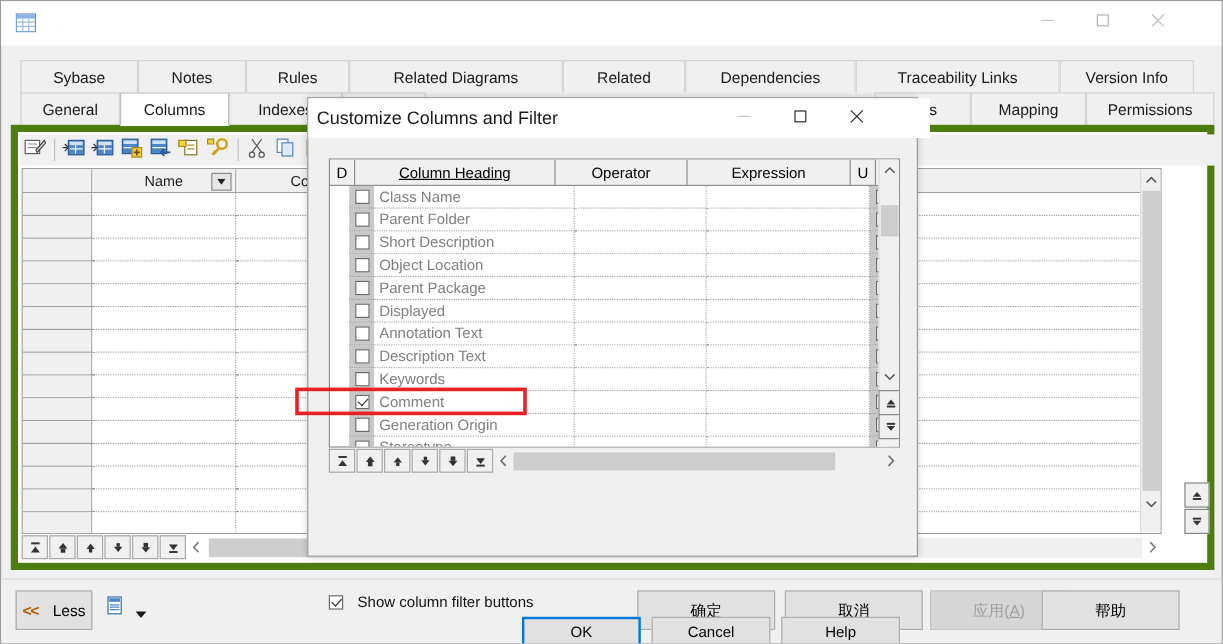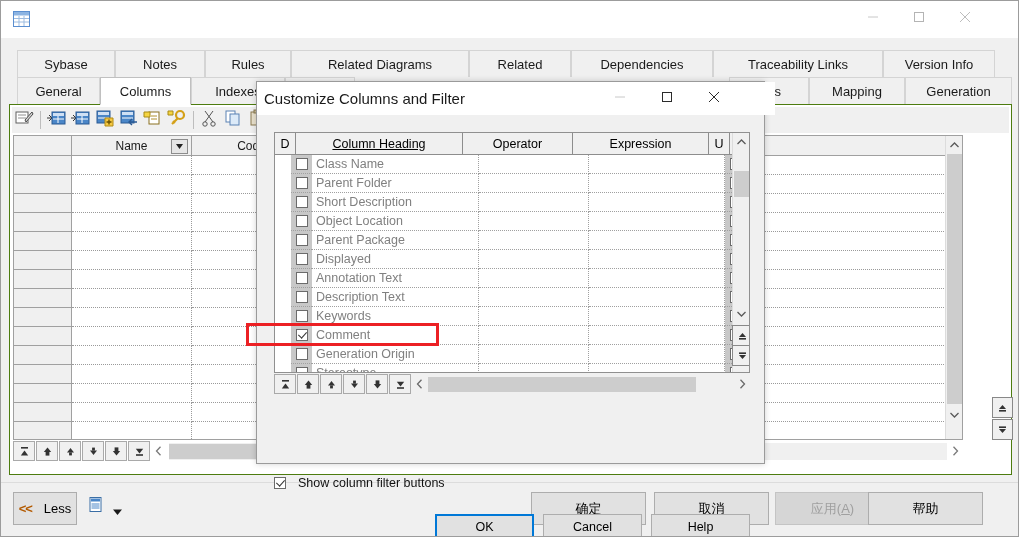--- a/index.html
+++ b/index.html
@@ -21,21 +21,21 @@
 
   
   .tabstrip{position:absolute;left:8px;top:49px;width:1003px;height:55px;}
   .tabrow{position:absolute;left:0;height:27px;}
   .tabrow.r1{top:0;} .tabrow.r2{top:27px;}
   .tab{position:absolute;top:0;height:27px;box-sizing:border-box;
        background:#f0f0f0;border:1px solid #d4d4d4;border-bottom:none;
        display:flex;align-items:center;justify-content:center;font-size:13px;color:#1a1a1a;
        white-space:nowrap;cursor:default;}
   .tab.sel{background:#ffffff;border:1px solid #c0c0c0;border-bottom:1px solid #ffffff;z-index:5;height:28px;}
-  .tabpane{position:absolute;left:8px;top:103px;width:1003px;height:371px;background:#ffffff;border:1px solid #4d7c0f;box-sizing:border-box;}
+  .tabpane{position:absolute;left:8px;top:103px;width:1003px;height:371px;background:#ffffff;border:6px solid #4d7c0f;box-sizing:border-box;}
 
   
   .gtoolbar{position:absolute;left:2px;top:2px;width:997px;height:26px;background:#f0f0f0;display:flex;align-items:center;}
   .tbtn{width:22px;height:22px;margin-left:2px;position:relative;cursor:default;}
   .tsep{width:1px;height:18px;background:#bdbdbd;margin:0 4px;}
 
   
   .grid{position:absolute;left:3px;top:30px;width:950px;height:305px;border:1px solid #a0a0a0;box-sizing:border-box;background:#fff;overflow:hidden;}
   .ghead{display:flex;height:20px;background:#f0f0f0;border-bottom:1px solid #a0a0a0;box-sizing:border-box;}
   .gh{box-sizing:border-box;border-right:1px solid #a0a0a0;display:flex;align-items:center;justify-content:center;
@@ -188,21 +188,21 @@
       <div class="tab" style="left:276px;width:70px;">
           <span>Keys</span>
         </div>
       <div class="tab" style="left:720px;width:80px;">
           <span>ions</span>
         </div>
       <div class="tab" style="left:800px;width:96px;">
           <span>Mapping</span>
         </div>
       <div class="tab" style="left:896px;width:107px;">
-          <span>Generation</span>
+          <span>Permissions</span>
         </div>
     </div>
   </div>
 
   <div class="tabpane">
 
     <div class="gtoolbar">
       <div class="tbtn">
         <svg width="20" height="18" viewBox="0 0 20 18">
           <rect x="2" y="3" width="12" height="11" fill="#fff" stroke="#606060"></rect>
@@ -794,21 +794,21 @@
       <div class="dlg-hsb">
         <div class="hsb-thumb" style="width:268px;"></div>
       </div>
       <div style="width:16px;display:flex;align-items:center;justify-content:center;">
         <svg width="7" height="10" viewBox="0 0 7 10">
             <path d="M1.5 0.8 L5.5 5 L1.5 9.2" fill="none" stroke="#6a6a6a" stroke-width="1.3"></path>
           </svg>
       </div>
     </div>
 
-    <div class="dlg-chk" style="left:17px;top:394px;gap:12px;">
+    <div class="dlg-chk" style="left:17px;top:413px;gap:12px;">
       <span class="cbx checked"></span>
       <span class="lbl">Show column filter buttons</span>
     </div>
 
     <div class="dbtn focus" style="left:178px;width:99px;">
         <span>OK</span>
       </div>
     <div class="dbtn" style="left:286px;width:99px;">
         <span>Cancel</span>
       </div>

